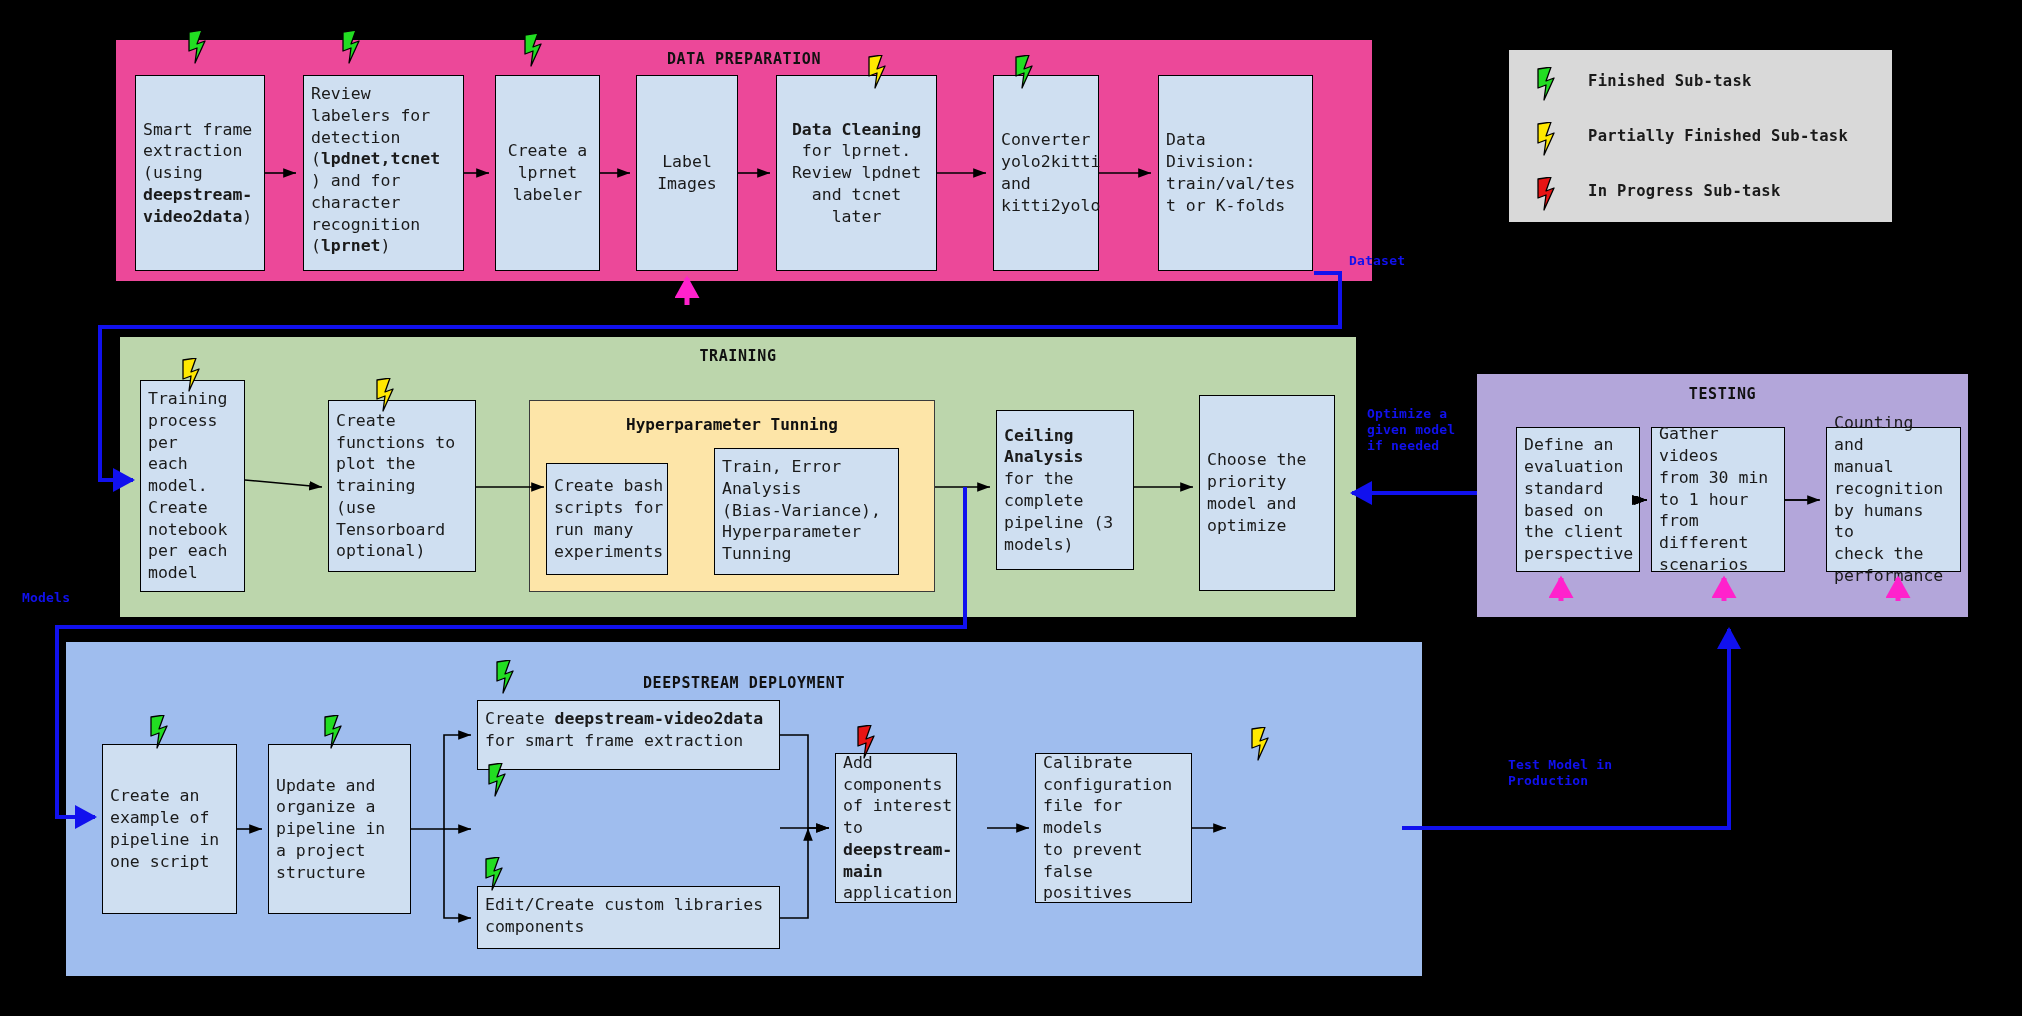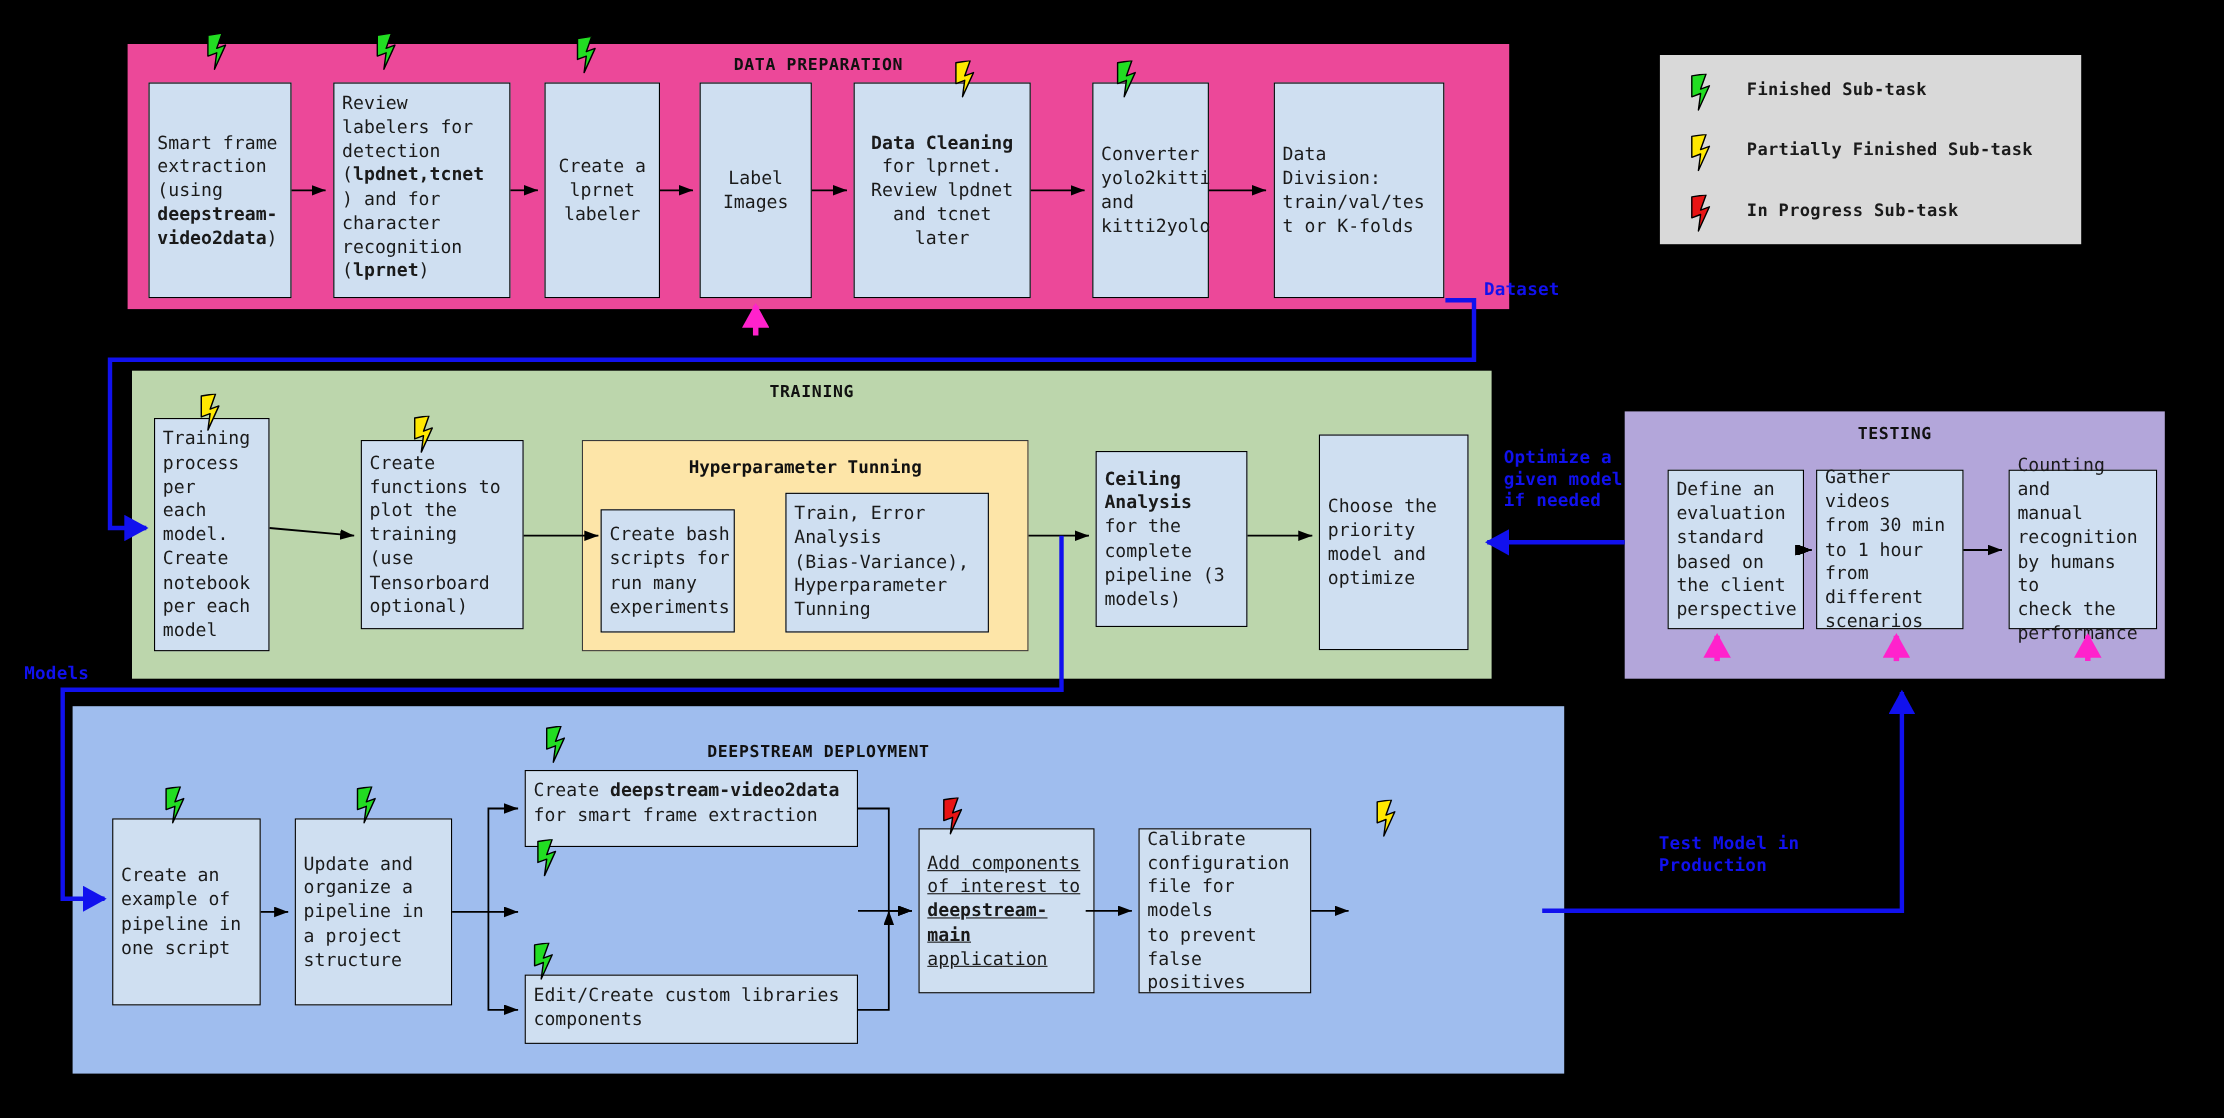--- a/index.html
+++ b/index.html
@@ -31,21 +31,21 @@
   .legend-row{position:absolute;display:flex;align-items:center;}
   .legend-label{font-size:15.5px;font-weight:bold;color:#1a1a1a;
                 letter-spacing:.3px;}
 
   
   svg.wires{position:absolute;left:0;top:0;width:2022px;height:1016px;
             pointer-events:none;}
 
   
   .bluelabel{position:absolute;color:#1111ee;font-weight:bold;
-             font-size:16px;line-height:1.22;letter-spacing:.2px;}
+             font-size:13px;line-height:1.22;letter-spacing:.2px;}
 
   
   .bolt{position:absolute;width:26px;height:34px;}
 </style>
 </head>
 <body>
 
 <div class="stage">
 
   <div class="panel" style="left:116px;top:40px;width:1256px;height:241px;background:#ec4899;">
@@ -217,21 +217,21 @@
     <span>Create <b>deepstream-video2data</b>
 for smart frame extraction</span>
   </div>
 
 
   <div class="box top" style="left:477px;top:886px;width:303px;height:63px;">
     <span>Edit/Create custom libraries
 components</span>
   </div>
 
-  <div class="box" style="left:835px;top:753px;width:160px;height:150px;text-decoration:underline;">
+  <div class="box" style="left:835px;top:753px;width:122px;height:150px;">
     <span>Add components
 of interest to
 <b>deepstream-main</b>
 application</span>
   </div>
 
   <div class="box" style="left:1035px;top:753px;width:157px;height:150px;">
     <span>Calibrate
 configuration
 file for models
@@ -247,21 +247,21 @@
   </div>
   <div class="legend-row" style="left:1528px;top:127px;">
     <span class="legend-label" style="margin-left:60px;">Partially Finished Sub-task</span>
   </div>
   <div class="legend-row" style="left:1528px;top:182px;">
     <span class="legend-label" style="margin-left:60px;">In Progress Sub-task</span>
   </div>
 
   <div class="bluelabel" style="left:1349px;top:253px;">Dataset</div>
 
-  <div class="bluelabel" style="left:22px;top:590px;margin-top:12px;">Models</div>
+  <div class="bluelabel" style="left:22px;top:590px;">Models</div>
 
   <div class="bluelabel" style="left:1367px;top:406px;white-space:pre-line;">Optimize a
 given model
 if needed</div>
 
   <div class="bluelabel" style="left:1508px;top:757px;white-space:pre-line;">Test Model in
 Production</div>
 
   <svg class="wires" viewBox="0 0 2022 1016">
     <defs>

